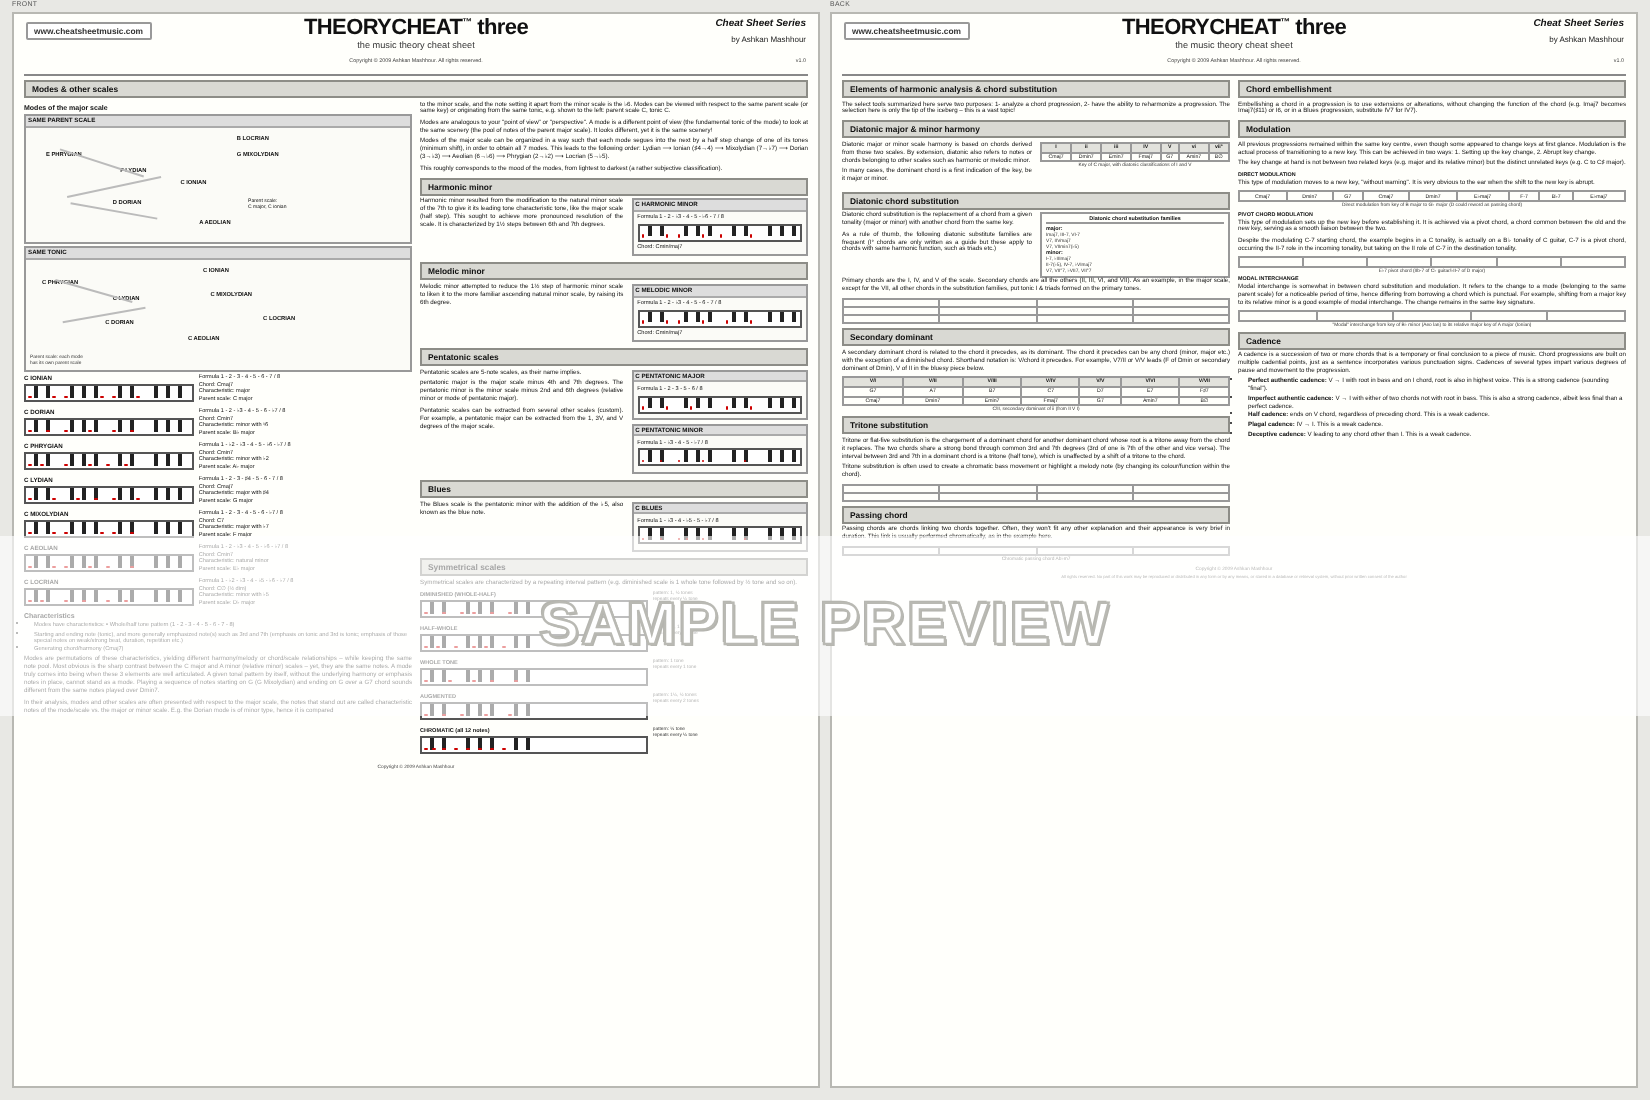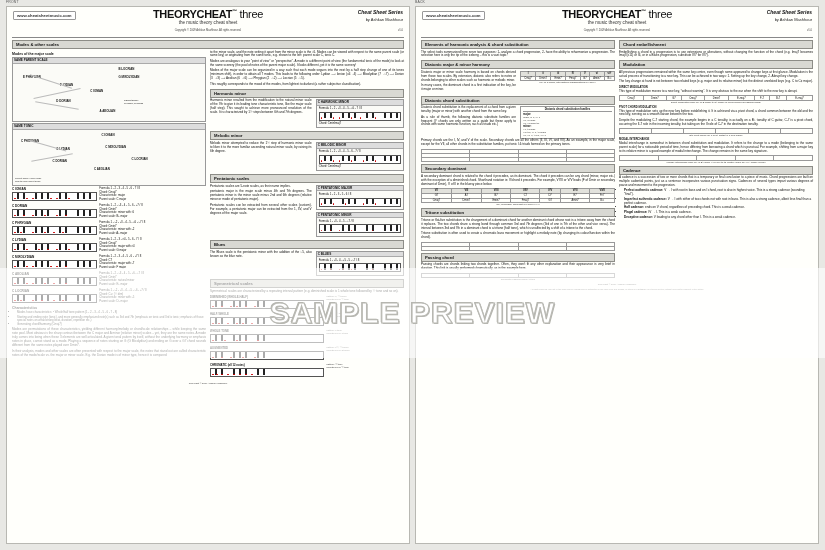--- a/index.html
+++ b/index.html
@@ -38,21 +38,21 @@
     font-size: 4.2px; font-weight: bold;
     border: .5px solid #999; border-radius: 1px;
     padding: 1px 3px; background:#fff;
   }
   .url-box .www { color:#333; }
   .title-main {
     position:absolute; left:50%; transform: translateX(-50%); top: 1px;
     font-size: 11px; font-weight: bold; letter-spacing: -0.3px;
     white-space: nowrap;
   }
-  .title-main .thin { font-weight: normal; }
+  .title-main .thin { font-weight: bold; }
   .title-sub {
     position:absolute; left:50%; transform: translateX(-50%); top: 13px;
     font-size: 4.6px; color:#333; white-space: nowrap;
   }
   .series {
     position:absolute; right:6px; top:2px;
     font-size:5px; font-weight:bold; font-style: italic; color:#111;
   }
   .byline {
     position:absolute; right:6px; top:10px;

